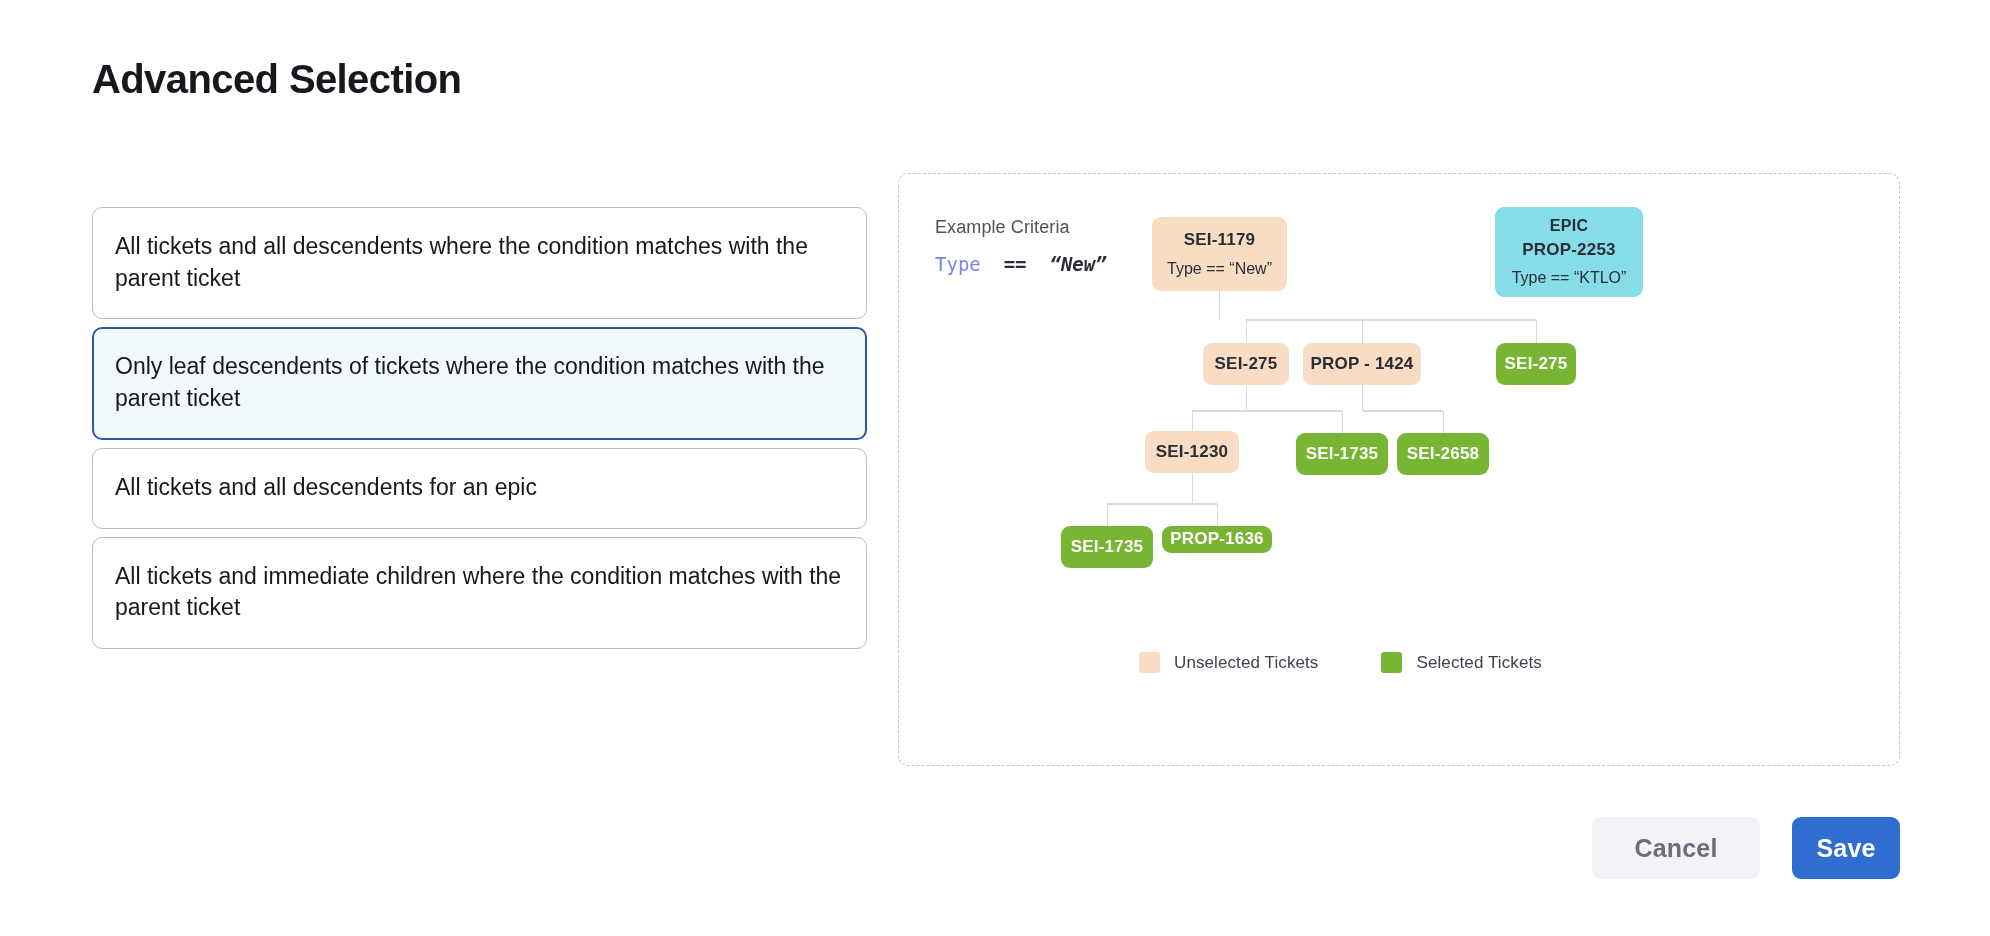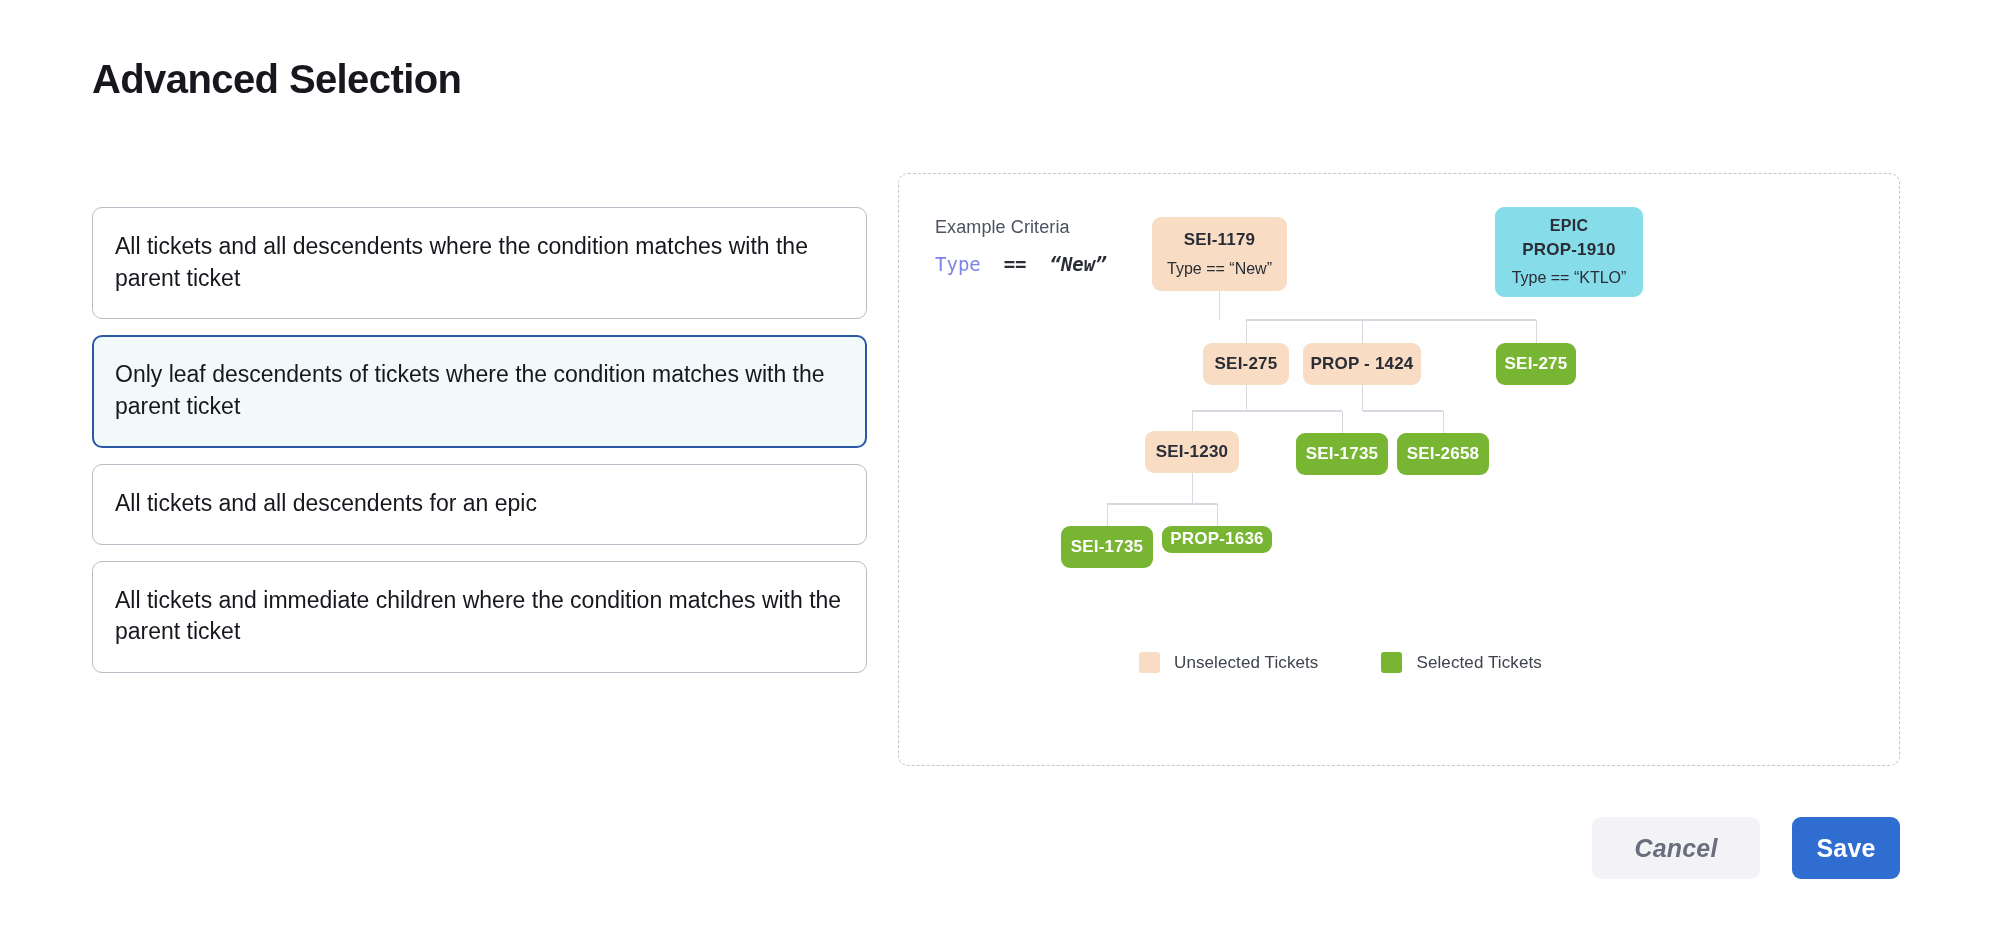--- a/index.html
+++ b/index.html
@@ -23,21 +23,21 @@
     color: #16181d;
   }
 
   
   .options {
     position: absolute;
     left: 92px; top: 207px;
     width: 775px;
     display: flex;
     flex-direction: column;
-    gap: 16px;
+    gap: 8px;
   }
   .option-card {
     border: 1px solid #b9bbc6;
     border-radius: 10px;
     background: #ffffff;
     padding: 23px 22px 24px 22px;
     font-size: 23px;
     line-height: 1.38;
     color: #16181d;
     cursor: pointer;
@@ -158,21 +158,21 @@
   .btn {
     border: none;
     border-radius: 9px;
     font-family: "Liberation Sans", sans-serif;
     font-size: 25px;
     font-weight: 700;
     letter-spacing: 0.2px;
     cursor: pointer;
     height: 62px;
   }
-  .btn-cancel { background: #f2f2f7; color: #6a6e7c; width: 168px; font-style: italic; }
+  .btn-cancel { background: #f2f2f7; color: #6a6e7c; width: 168px; }
   .btn-save   { background: #2f6ed0; color: #ffffff; width: 108px; }
 </style>
 </head>
 <body>
 
 <div class="page">
 
   <h1 class="page-title">Advanced Selection</h1>
 
   <div class="options">
@@ -222,21 +222,21 @@
       </g>
     </svg>
 
     <div class="node peach" id="node-root">
       <span class="nid">SEI-1179</span>
       <span class="ntype">Type == “New”</span>
     </div>
 
     <div class="node cyan" id="node-epic">
       <span class="nepic">EPIC</span>
-      <span class="nid">PROP-1910</span>
+      <span class="nid">PROP-2253</span>
       <span class="ntype">Type == “KTLO”</span>
     </div>
 
     <div class="node peach" id="node-sei275a">
       <span class="nid">SEI-275</span>
     </div>
 
     <div class="node peach" id="node-prop1424">
       <span class="nid">PROP - 1424</span>
     </div>

